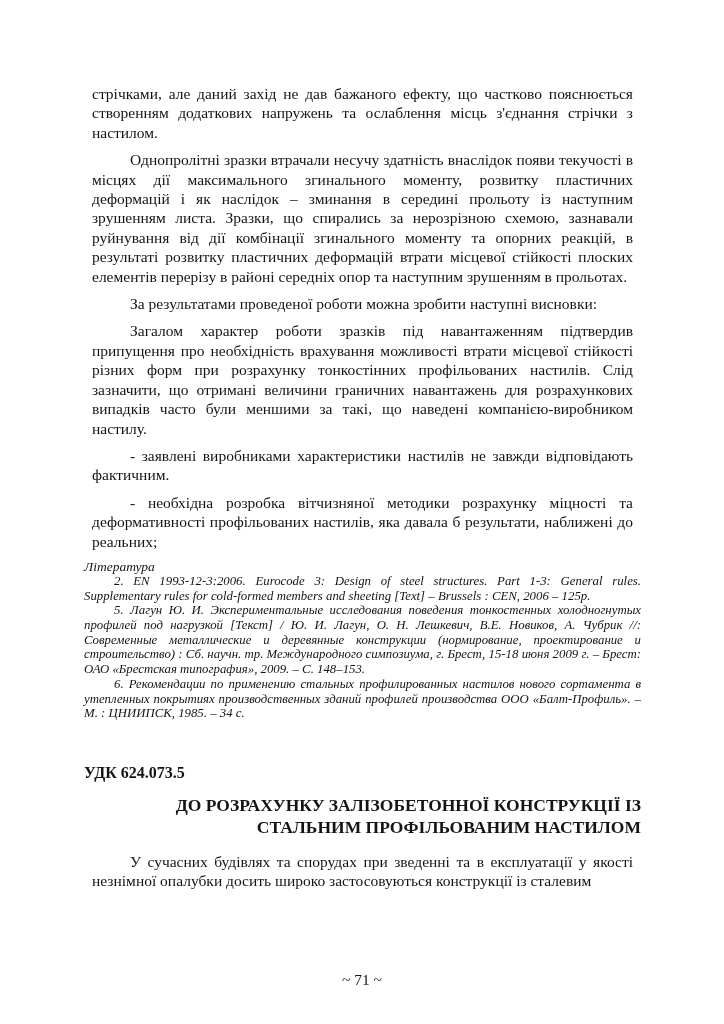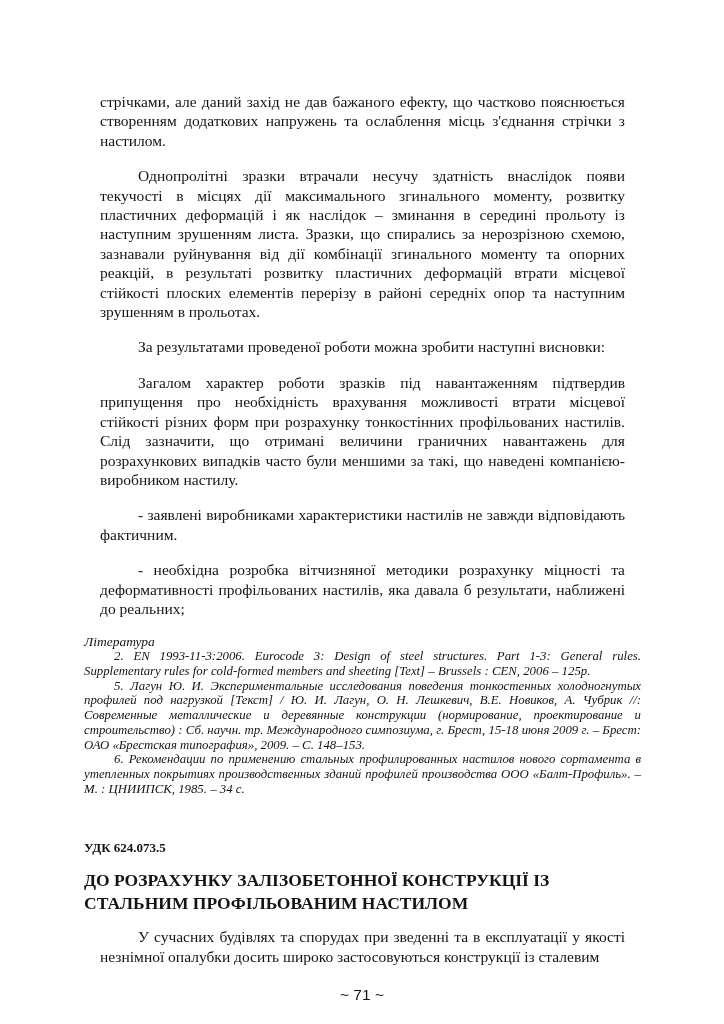--- a/index.html
+++ b/index.html
@@ -16,21 +16,21 @@
     font-family: "Liberation Serif", serif;
     overflow: hidden;
   }
   .content {
     position: absolute;
     top: 76px;
     left: 84px;
     width: 557px;
   }
   .body-par {
-    margin: 16px;
+    margin: 8px;
     font-size: 15.5px;
     line-height: 19.4px;
     text-align: justify;
     text-justify: inter-word;
   }
   .indent { text-indent: 38px; }
   .lit-heading {
     margin: 3px 0 0 0;
     font-size: 13.5px;
     line-height: 15px;
@@ -40,69 +40,69 @@
   .ref {
     margin: 0;
     font-size: 12.8px;
     line-height: 14.7px;
     font-style: italic;
     text-align: justify;
     text-indent: 30px;
   }
   .udk {
     margin: 42px 0 0 0;
-    font-size: 13px;
+    font-size: 16px;
     font-weight: bold;
     line-height: 19px;
     text-align: left;
   }
   .authors {
     margin: 14px 0 0 0;
     font-size: 14.8px;
     line-height: 18.6px;
     font-style: italic;
     text-align: right;
   }
   .authors div { white-space: nowrap; }
   .article-title {
     margin: 12px 0 0 0;
     font-size: 17.5px;
     line-height: 22.5px;
     font-weight: bold;
-    text-align: left;
+    text-align: right;
   }
   .intro {
     margin-top: 13px;
   }
   .footer {
     position: absolute;
-    bottom: 20px;
+    bottom: 35px;
     left: 0;
     width: 100%;
     text-align: center;
     font-size: 15.5px;
-    font-family: Liberation Sans, sans-serif;
+    font-family: Liberation Serif, serif;
   }
 </style>
 </head>
 <body>
 
 <div class="page">
   <div class="content">
 
     <p class="body-par">стрічками, але даний захід не дав бажаного ефекту, що частково пояснюється створенням додаткових напружень та ослаблення місць з'єднання стрічки з настилом.</p>
     <p class="body-par indent">Однопролітні зразки втрачали несучу здатність внаслідок появи текучості в місцях дії максимального згинального моменту, розвитку пластичних деформацій і як наслідок – зминання в середині прольоту із наступним зрушенням листа. Зразки, що спирались за нерозрізною схемою, зазнавали руйнування від дії комбінації згинального моменту та опорних реакцій, в результаті розвитку пластичних деформацій втрати місцевої стійкості плоских елементів перерізу в районі середніх опор та наступним зрушенням в прольотах.</p>
     <p class="body-par indent">За результатами проведеної роботи можна зробити наступні висновки:</p>
     <p class="body-par indent">Загалом характер роботи зразків під навантаженням підтвердив припущення про необхідність врахування можливості втрати місцевої стійкості різних форм при розрахунку тонкостінних профільованих настилів. Слід зазначити, що отримані величини граничних навантажень для розрахункових випадків часто були меншими за такі, що наведені компанією-виробником настилу.</p>
     <p class="body-par indent">- заявлені виробниками характеристики настилів не завжди відповідають фактичним.</p>
     <p class="body-par indent">- необхідна розробка вітчизняної методики розрахунку міцності та деформативності профільованих настилів, яка давала б результати, наближені до реальних;</p>
 
     <p class="lit-heading">Література</p>
 
-    <p class="ref">2. EN 1993-11-3:2006. Eurocode 3: Design of steel structures. Part 1-3: General rules. Supplementary rules for cold-formed members and sheeting [Text] – Brussels : CEN, 2006 – 125р.</p>
+    <p class="ref">2. EN 1993-12-3:2006. Eurocode 3: Design of steel structures. Part 1-3: General rules. Supplementary rules for cold-formed members and sheeting [Text] – Brussels : CEN, 2006 – 125р.</p>
     <p class="ref">5. Лагун Ю. И. Экспериментальные исследования поведения тонкостенных холодногнутых профилей под нагрузкой [Текст] / Ю. И. Лагун, О. Н. Лешкевич, В.Е. Новиков, А. Чубрик //: Современные металлические и деревянные конструкции (нормирование, проектирование и строительство) : Сб. научн. тр. Международного симпозиума, г. Брест, 15-18 июня 2009 г. – Брест: ОАО «Брестская типография», 2009. – С. 148–153.</p>
     <p class="ref">6. Рекомендации по применению стальных профилированных настилов нового сортамента в утепленных покрытиях производственных зданий профилей производства ООО «Балт-Профиль». – М. : ЦНИИПСК, 1985. – 34 с.</p>
 
     <p class="udk">УДК 624.073.5</p>
 
 
     <h1 class="article-title">ДО РОЗРАХУНКУ ЗАЛІЗОБЕТОННОЇ КОНСТРУКЦІЇ ІЗ СТАЛЬНИМ ПРОФІЛЬОВАНИМ НАСТИЛОМ</h1>
 
     <p class="body-par indent intro">У сучасних будівлях та спорудах при зведенні та в експлуатації у якості незнімної опалубки досить широко застосовуються конструкції із сталевим</p>
 

